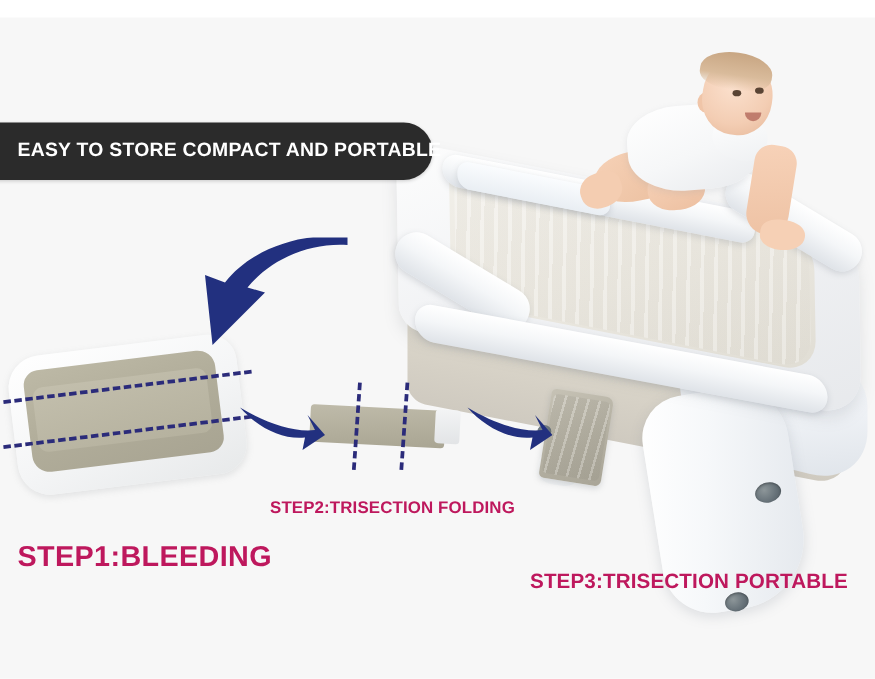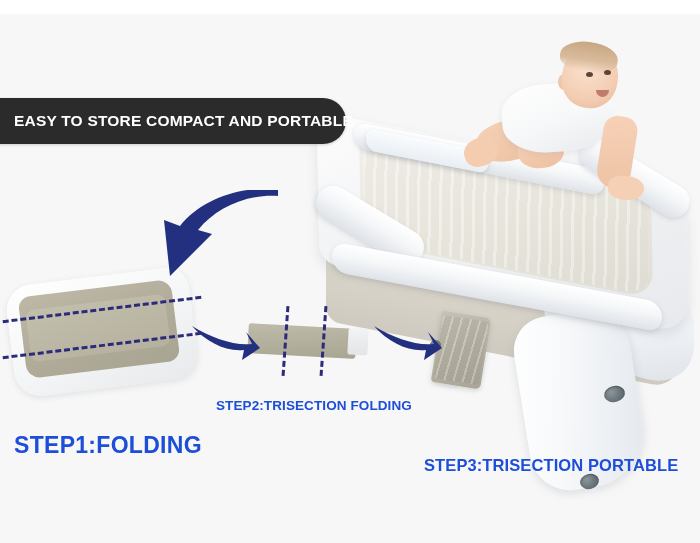--- a/index.html
+++ b/index.html
@@ -295,21 +295,21 @@
     border-radius:50%;
   }
 
   
   .arrow-svg{position:absolute;z-index:30;}
   #arrow1{left:150px;top:190px;}
   #arrow2{left:190px;top:320px;}
   #arrow3{left:372px;top:322px;}
 
   
-  .caption{position:absolute;color:#1d4ed8;font-weight:bold;z-index:35;white-space:nowrap;}
+  .caption{position:absolute;color:#be185d;font-weight:bold;z-index:35;white-space:nowrap;}
   #cap1{left:14px;top:432px;font-size:23px;letter-spacing:.3px;}
   #cap2{left:216px;top:398px;font-size:13.5px;letter-spacing:.1px;}
   #cap3{left:424px;top:456px;font-size:16.5px;letter-spacing:.1px;}
 </style>
 </head>
 <body>
 
 <div id="stage">
 
   <div id="top-strip"></div>
@@ -380,17 +380,17 @@
   <svg id="arrow2" class="arrow-svg" width="70" height="42" viewBox="0 0 70 42">
     <path d="M2 6 C 22 18, 44 26, 62 24 L 56 12 L 70 28 L 52 40 L 54 30
              C 36 32, 16 22, 2 6 Z" fill="#22307f"></path>
   </svg>
 
   <svg id="arrow3" class="arrow-svg" width="70" height="42" viewBox="0 0 70 42">
     <path d="M2 4 C 22 16, 44 24, 62 22 L 56 10 L 70 26 L 52 38 L 54 28
              C 36 30, 16 20, 2 4 Z" fill="#22307f"></path>
   </svg>
 
-  <div id="cap1" class="caption">STEP1:FOLDING</div>
+  <div id="cap1" class="caption">STEP1:BLEEDING</div>
   <div id="cap2" class="caption">STEP2:TRISECTION FOLDING</div>
   <div id="cap3" class="caption">STEP3:TRISECTION PORTABLE</div>
 
 </div>
 
 </body></html>

